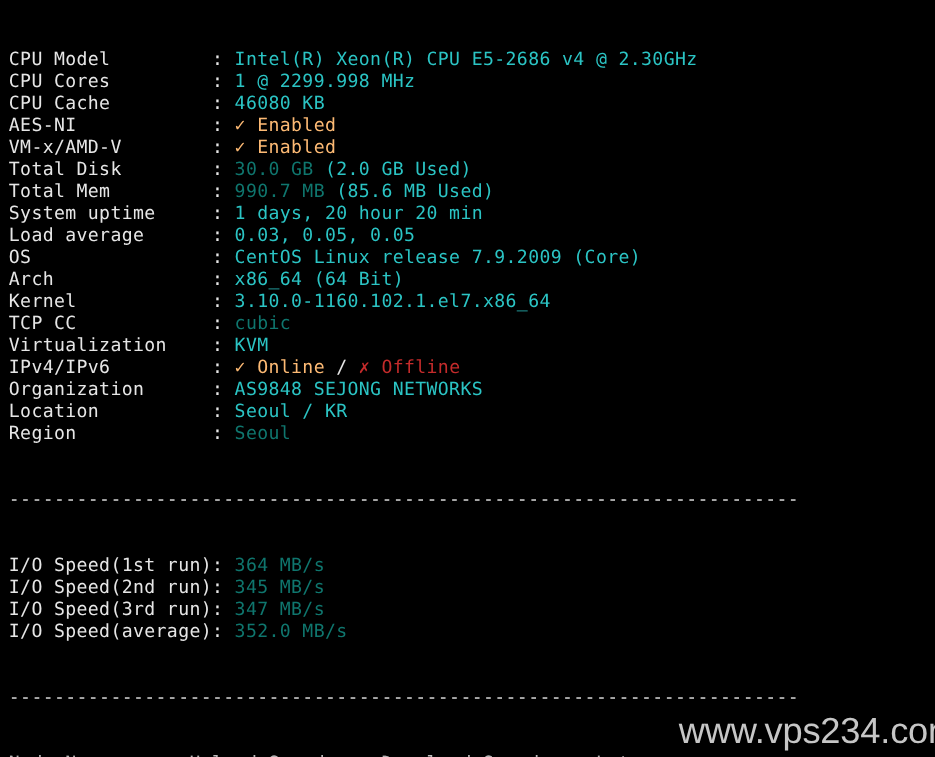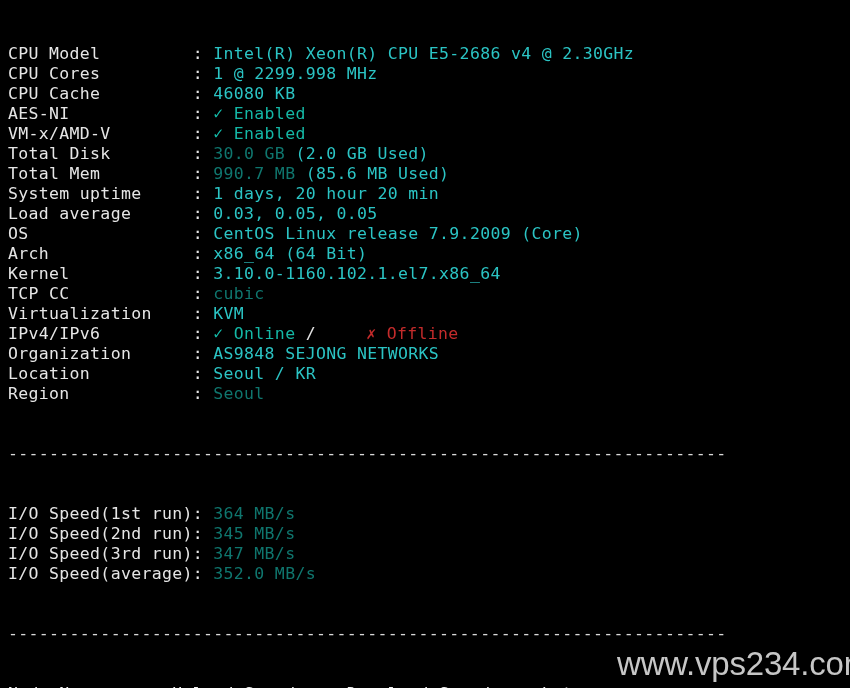--- a/index.html
+++ b/index.html
@@ -33,22 +33,22 @@
   }
   .row {
     height: 20px;
     line-height: 20px;
     white-space: pre;
   }
   .lbl   { color: #e6e6e6; }
   .colon { color: #e6e6e6; }
   .cyan  { color: #2bc4c4; }
   .yel   { color: #0f766e; }
-  .grn   { color: #14b8a6; }
-  .red   { color: #c42b2b; margin-left: 40px; }
+  .grn   { color: #fdba74; }
+  .red   { color: #c42b2b; }
   .wht   { color: #e6e6e6; }
   .dash  { color: #d8d8d8; }
   .hdr   { color: #f0f0f0; }
 
   .watermark {
     position: absolute;
     left: 617px;
     top: 645px;
     font-family: "Liberation Sans", "DejaVu Sans", sans-serif;
     font-size: 33px;

